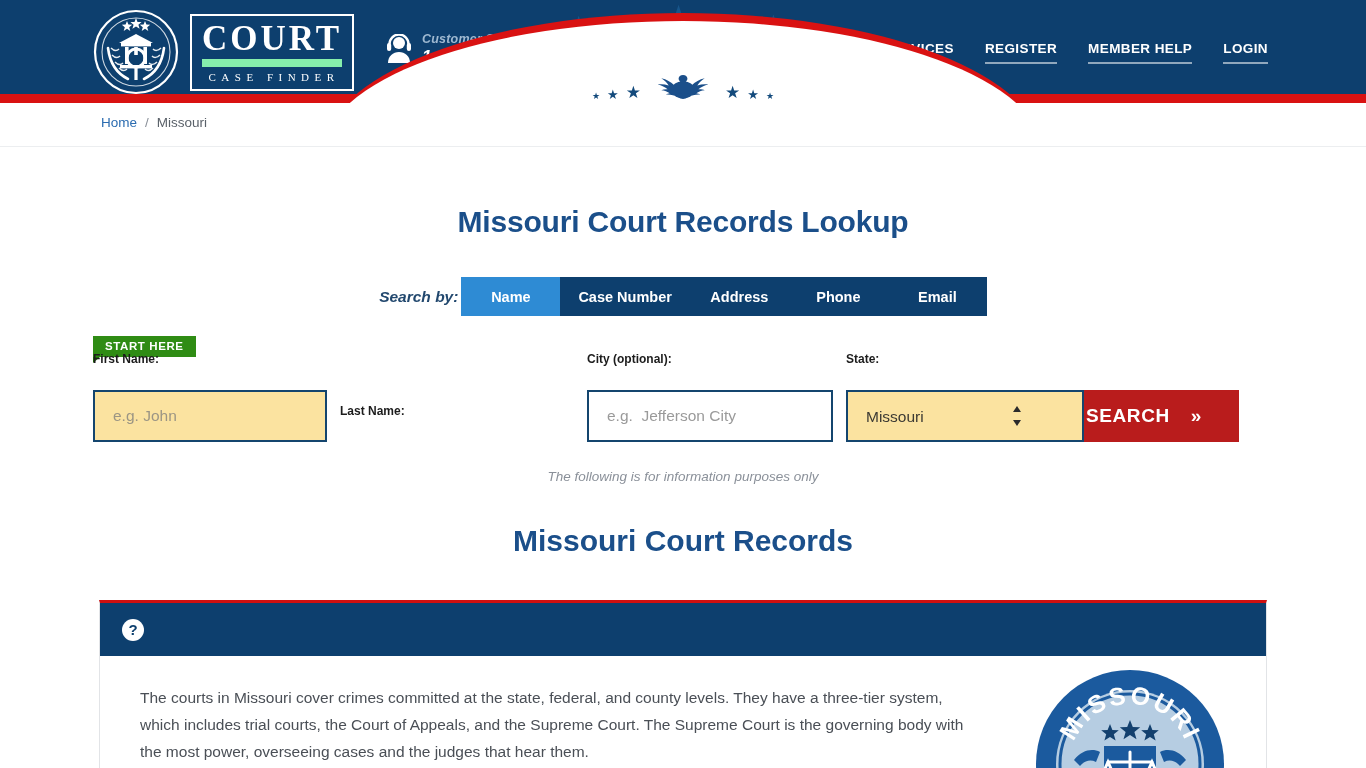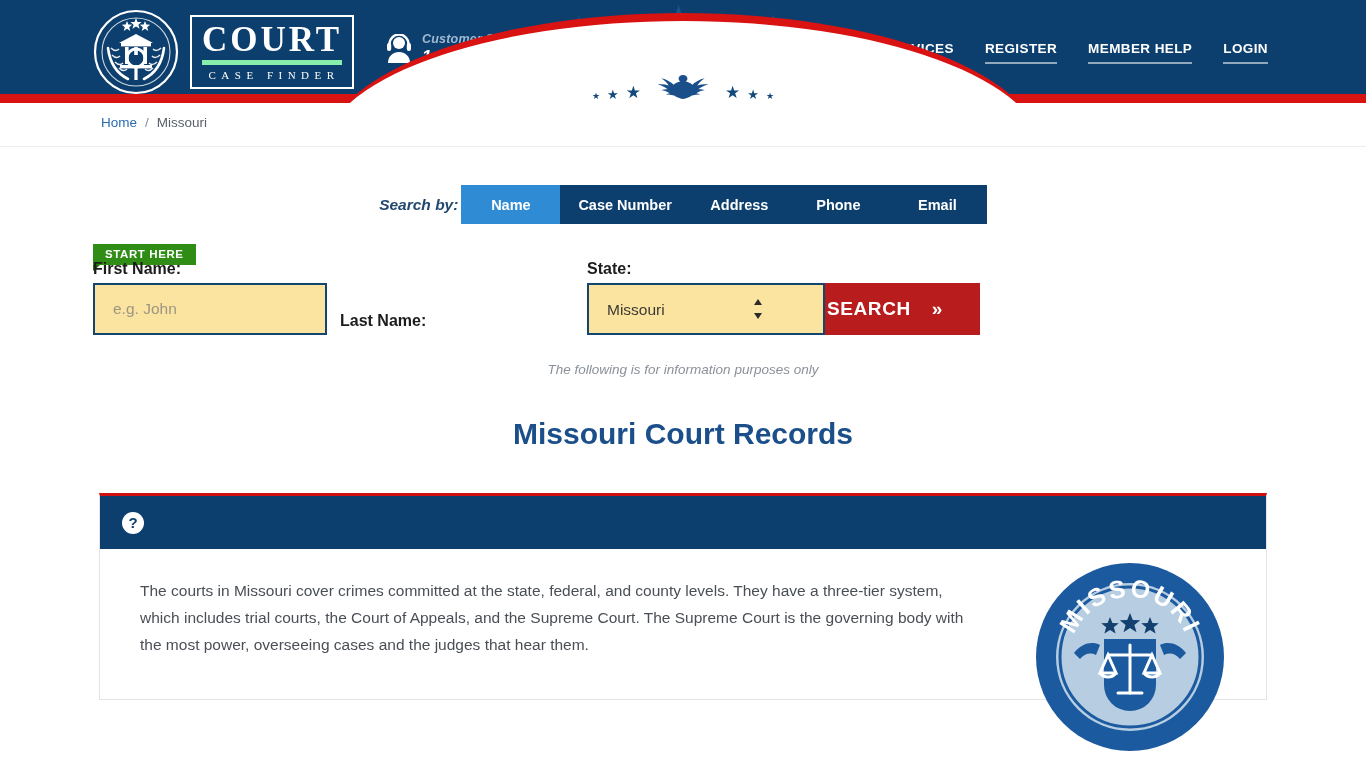--- a/index.html
+++ b/index.html
@@ -50,21 +50,21 @@
     padding: 5px 10px 6px 10px;
   }
   .logo-word {
     color: #ffffff;
     font-family: "Liberation Serif", serif;
     font-size: 35px;
     font-weight: 700;
     letter-spacing: 3px;
     line-height: 1;
     text-align: center;
-    border-bottom: 5px solid #86efac;
+    border-bottom: 8px solid #86efac;
     padding-bottom: 3px;
   }
   .logo-sub {
     color: #ffffff;
     font-family: "Liberation Serif", serif;
     font-size: 11px;
     letter-spacing: 5.5px;
     text-align: center;
     padding-top: 4px;
     padding-left: 4px;
@@ -215,23 +215,23 @@
   .formrow {
     position: relative;
     display: flex;
     align-items: flex-end;
     gap: 13px;
     padding-top: 36px;
   }
   .field { display: flex; flex-direction: column; }
   .field-label {
     color: #1c1c1c;
-    font-size: 16px;
-    font-weight: 700;
-    margin-bottom: 5px;
+    font-size: 12px;
+    font-weight: 700;
+    margin-bottom: 24px;
   }
   .inp {
     height: 52px;
     border: 2px solid #14456e;
     background: #fbe3a0;
     font-size: 15.5px;
     color: #7a7568;
     padding: 0 18px;
     font-family: "Liberation Sans", sans-serif;
     outline: none;
@@ -432,20 +432,21 @@
 <div class="crumbbar">
   <div class="crumbs">
     <a class="c-link" href="#">Home</a>
     <span class="c-sep">/</span>
     <span class="c-cur">Missouri</span>
   </div>
 </div>
 
 <div class="main">
 
+  <h1 class="h1">Missouri Court Records Lookup</h1>
 
   <div class="searchby">
     <span class="searchby-label">Search by:</span>
     <button class="tab active">Name</button>
     <button class="tab">Case Number</button>
     <button class="tab">Address</button>
     <button class="tab">Phone</button>
     <button class="tab">Email</button>
   </div>
 
@@ -455,20 +456,24 @@
     <div class="formrow">
       <div class="field f-first">
         <span class="field-label">First Name:</span>
         <input class="inp" type="text" placeholder="e.g. John" style="">
       </div>
 
       <div class="field f-last">
         <span class="field-label">Last Name:</span>
       </div>
 
+      <div class="field f-city">
+        <span class="field-label">City (optional):</span>
+        <input class="inp white" type="text" placeholder="e.g.  Jefferson City" style="">
+      </div>
 
       <div class="field f-state">
         <span class="field-label">State:</span>
         <select class="sel">
           <option>Missouri</option>
         </select>
         <span class="sel-arrows">
           <svg width="10" height="24" viewBox="0 0 10 24" aria-hidden="true">
             <path d="M5 2L9 8H1z" fill="#2b2b2b"></path>
             <path d="M5 22L1 16h8z" fill="#2b2b2b"></path>

